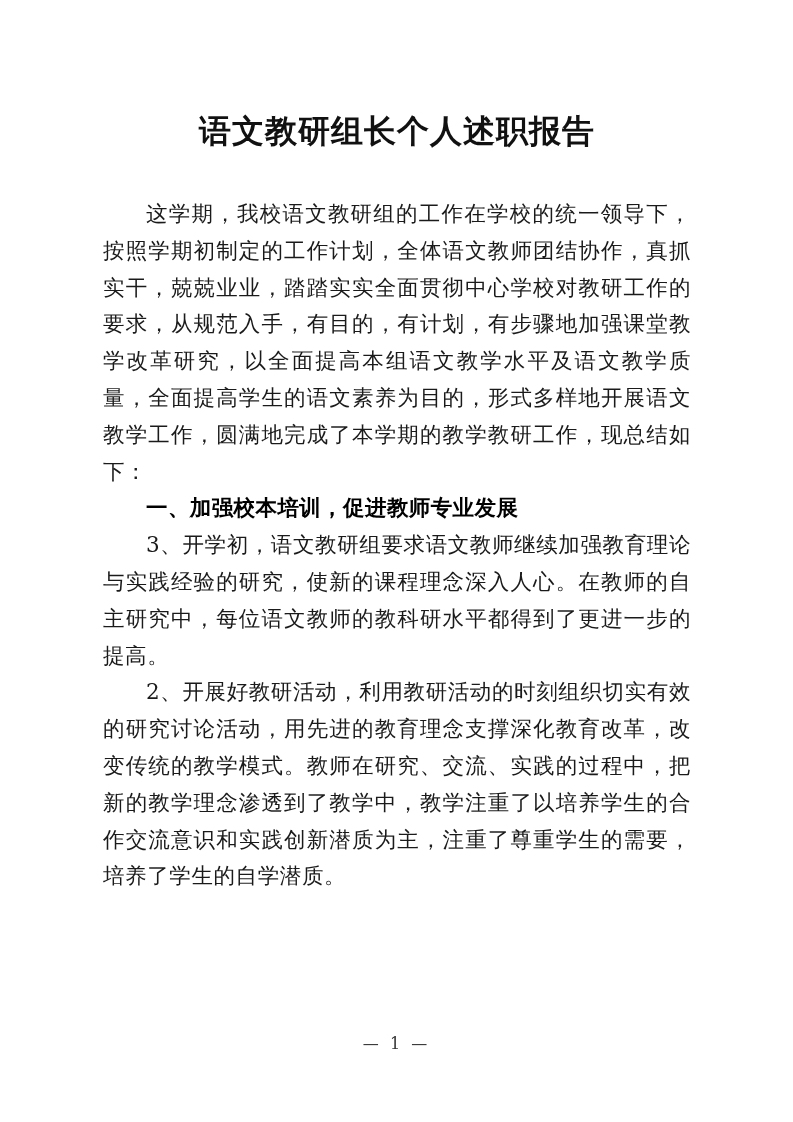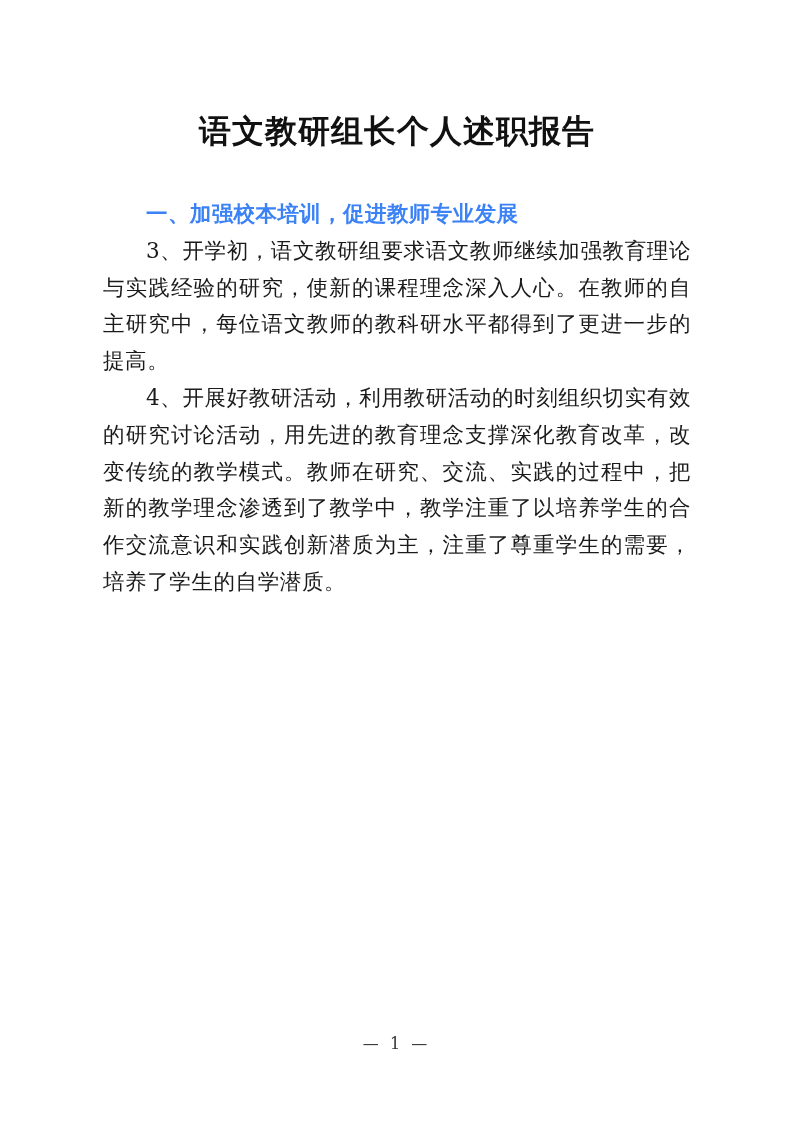--- a/index.html
+++ b/index.html
@@ -62,21 +62,21 @@
   }
 
   h2.section-heading {
     margin: 0;
     font-family: "Liberation Sans", "DejaVu Sans", sans-serif;
     font-weight: bold;
     font-size: 21.5px;
     line-height: 36.8px;
     text-indent: 2em;
     letter-spacing: 0.4px;
-    color: #3b82f6;
+    color: #000000;
     text-align: left;
   }
 
   .page-footer {
     position: absolute;
     left: 0;
     top: 1034px;
     width: 793px;
     text-align: center;
     font-family: "DejaVu Serif", serif;
@@ -89,26 +89,27 @@
 <body>
 
 <div class="page">
 
   <div class="content">
 
     <h1 class="doc-title">语文教研组长个人述职报告</h1>
 
     <div class="body-block">
 
+      <p class="para">这学期，我校语文教研组的工作在学校的统一领导下，按照学期初制定的工作计划，全体语文教师团结协作，真抓实干，兢兢业业，踏踏实实全面贯彻中心学校对教研工作的要求，从规范入手，有目的，有计划，有步骤地加强课堂教学改革研究，以全面提高本组语文教学水平及语文教学质量，全面提高学生的语文素养为目的，形式多样地开展语文教学工作，圆满地完成了本学期的教学教研工作，现总结如下：</p>
 
       <h2 class="section-heading">一、加强校本培训，促进教师专业发展</h2>
 
 
       <p class="para">3、开学初，语文教研组要求语文教师继续加强教育理论与实践经验的研究，使新的课程理念深入人心。在教师的自主研究中，每位语文教师的教科研水平都得到了更进一步的提高。</p>
 
-      <p class="para">4、开展好教研活动，利用教研活动的时刻组织切实有效的研究讨论活动，用先进的教育理念支撑深化教育改革，改变传统的教学模式。教师在研究、交流、实践的过程中，把新的教学理念渗透到了教学中，教学注重了以培养学生的合作交流意识和实践创新潜质为主，注重了尊重学生的需要，培养了学生的自学潜质。</p>
+      <p class="para">2、开展好教研活动，利用教研活动的时刻组织切实有效的研究讨论活动，用先进的教育理念支撑深化教育改革，改变传统的教学模式。教师在研究、交流、实践的过程中，把新的教学理念渗透到了教学中，教学注重了以培养学生的合作交流意识和实践创新潜质为主，注重了尊重学生的需要，培养了学生的自学潜质。</p>
 
     </div>
   </div>
 
   <div class="page-footer">— 1 —</div>
 
 </div>
 
 </body></html>

